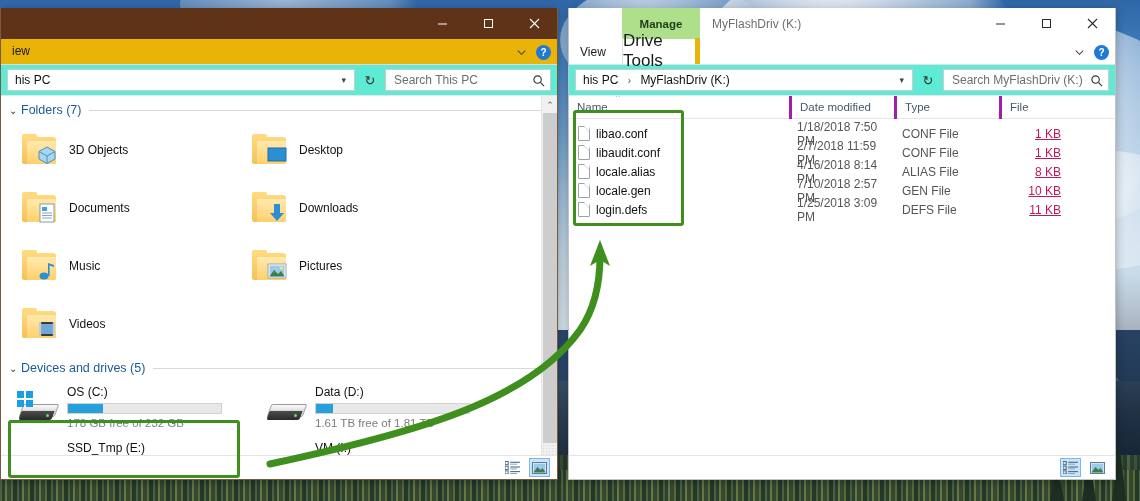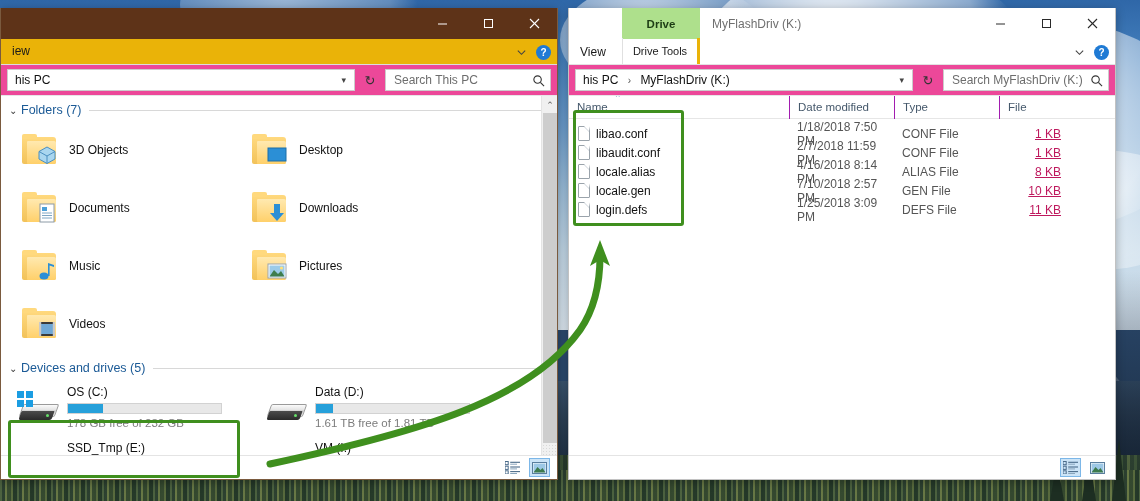--- a/index.html
+++ b/index.html
@@ -81,21 +81,21 @@
   }
   .ribbon-right { position: absolute; right: 6px; top: 0; height: 26px; display: flex; align-items: center; gap: 9px; }
   .chev-down { width: 11px; height: 11px; color: #444; }
   .help-circle {
     width: 15px; height: 15px; border-radius: 50%; background: #1f7ad4;
     color: #fff; font-size: 10px; font-weight: bold;
     display: flex; align-items: center; justify-content: center;
   }
 
   .addr-row {
-    height: 31px; background: #ec4899; display: flex; align-items: center;
+    height: 31px; background: #5eead4; display: flex; align-items: center;
     padding: 0 6px; gap: 5px; border-bottom: 1px solid #e6e6e6;
   }
   .addrbox {
     flex: 1 1 auto; height: 22px; border: 1px solid #ccc; background: #fff;
     display: flex; align-items: center; padding: 0 4px 0 7px;
     font-size: 12px; color: #111; min-width: 0;
   }
   .addr-text { flex: 1 1 auto; overflow: hidden; white-space: nowrap; }
   .crumb-sep { margin: 0 6px; color: #555; font-size: 10px; }
   .addr-chev { color: #444; padding: 0 4px; font-size: 9px; }
@@ -213,32 +213,32 @@
   }
   .win-title-text {
     position: absolute; left: 143px; top: 0; height: 31px;
     display: flex; align-items: center;
     font-size: 12px; color: #6f6f6f; white-space: nowrap;
   }
   #win-right .ribbon-row { background: #fff; border-bottom: 1px solid #e2e2e2; }
   .ctx-tab-lower {
     width: 78px; height: 26px; margin-left: 53px;
     display: flex; align-items: center; justify-content: center;
-    font-size: 11px; color: #1a1a1a;
-    border-left: 1px solid #e0e0e0; border-right: 3px solid #eab308;
+    font-size: 17px; color: #1a1a1a;
+    border-left: 1px solid #e0e0e0; border-right: 5px solid #eab308;
   }
 
   .col-head {
     height: 23px; display: flex; align-items: center;
     border-bottom: 1px solid #e6e6e6; background: #fff; position: relative;
   }
   .col {
     font-size: 11.5px; color: #45586b; padding-left: 8px;
     height: 23px; display: flex; align-items: center;
-    border-left: 1px solid #a21caf; position: relative;
+    border-left: 3px solid #a21caf; position: relative;
   }
   .col:first-child { border-left: none; }
   .sort-caret {
     position: absolute; left: 45px; top: -3px; font-size: 9px; color: #5a8fbe;
   }
 
   .filerow { height: 19px; display: flex; align-items: center; font-size: 12px; }
   .f-name { display: flex; align-items: center; color: #111; }
   .f-ico {
     width: 12px; height: 15px; flex: 0 0 12px; margin-right: 6px; position: relative;
@@ -566,21 +566,21 @@
         <rect x="1.5" y="1.5" width="12" height="9" fill="#9dc8e6"></rect>
         <polygon points="1.5,10.5 5.5,5 8.5,8 10.5,6 13.5,10.5" fill="#3d7a4d"></polygon>
       </svg>
     </div>
   </div>
 </div>
 
 <div class="window" id="win-right">
 
   <div class="titlebar">
-    <div class="ctx-tab-upper">Drive</div>
+    <div class="ctx-tab-upper">Manage</div>
     <div class="win-title-text">MyFlashDriv (K:)</div>
     <div class="win-btns">
       <div class="win-btn">
         <svg width="11" height="11" viewBox="0 0 11 11">
             <line x1="1" y1="6" x2="10" y2="6" stroke="currentColor" stroke-width="1"></line>
           </svg>
       </div>
       <div class="win-btn">
         <svg width="11" height="11" viewBox="0 0 11 11">
             <rect x="1.5" y="1.5" width="8" height="8" fill="none" stroke="currentColor" stroke-width="1"></rect>

